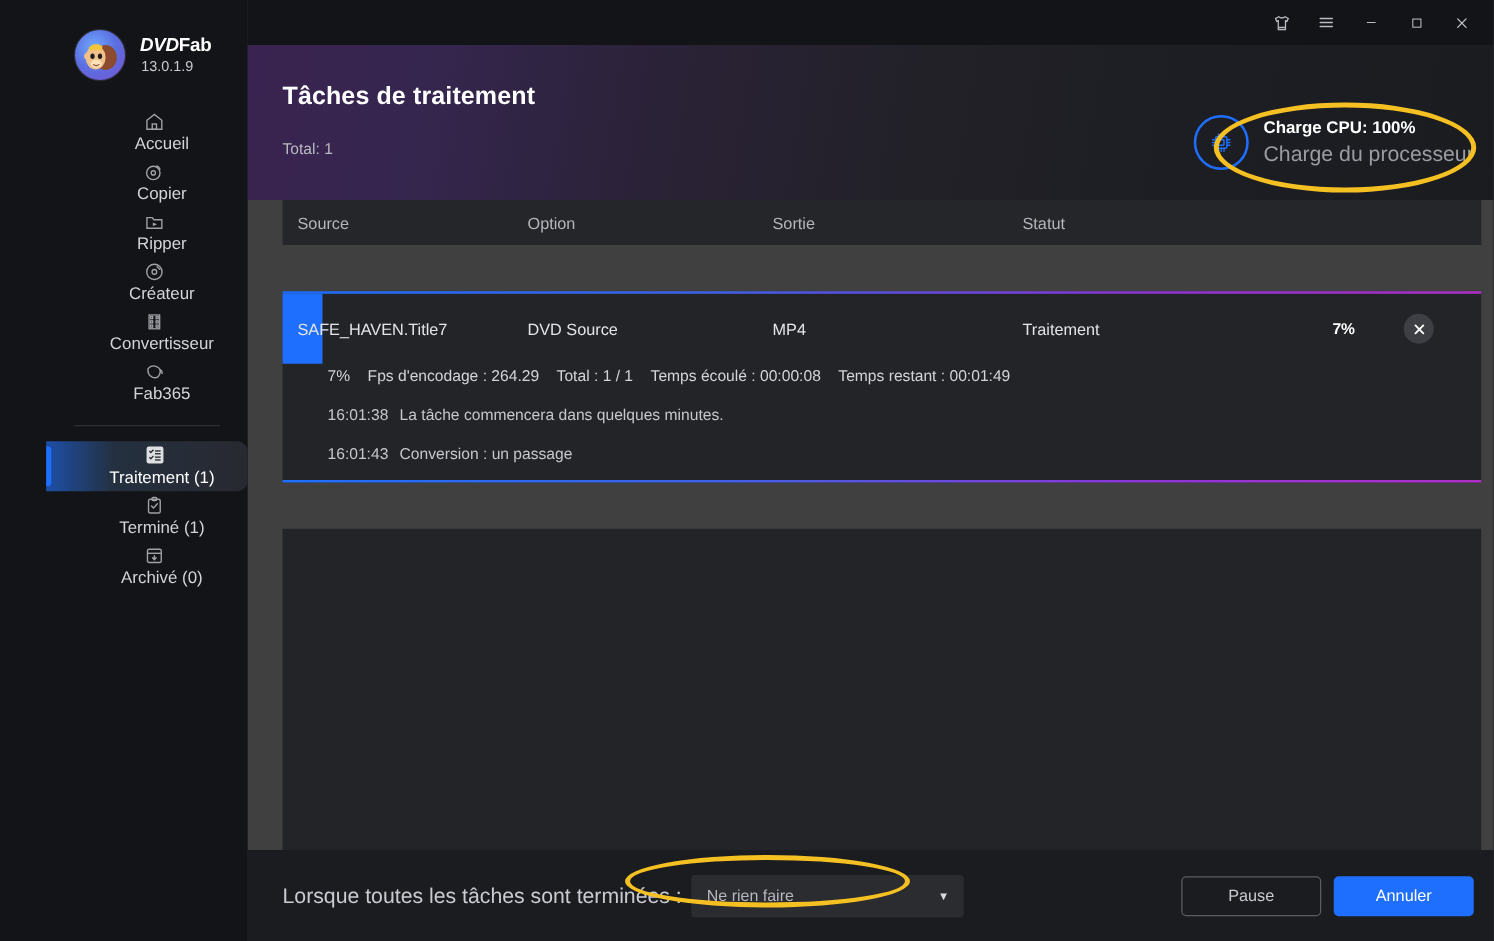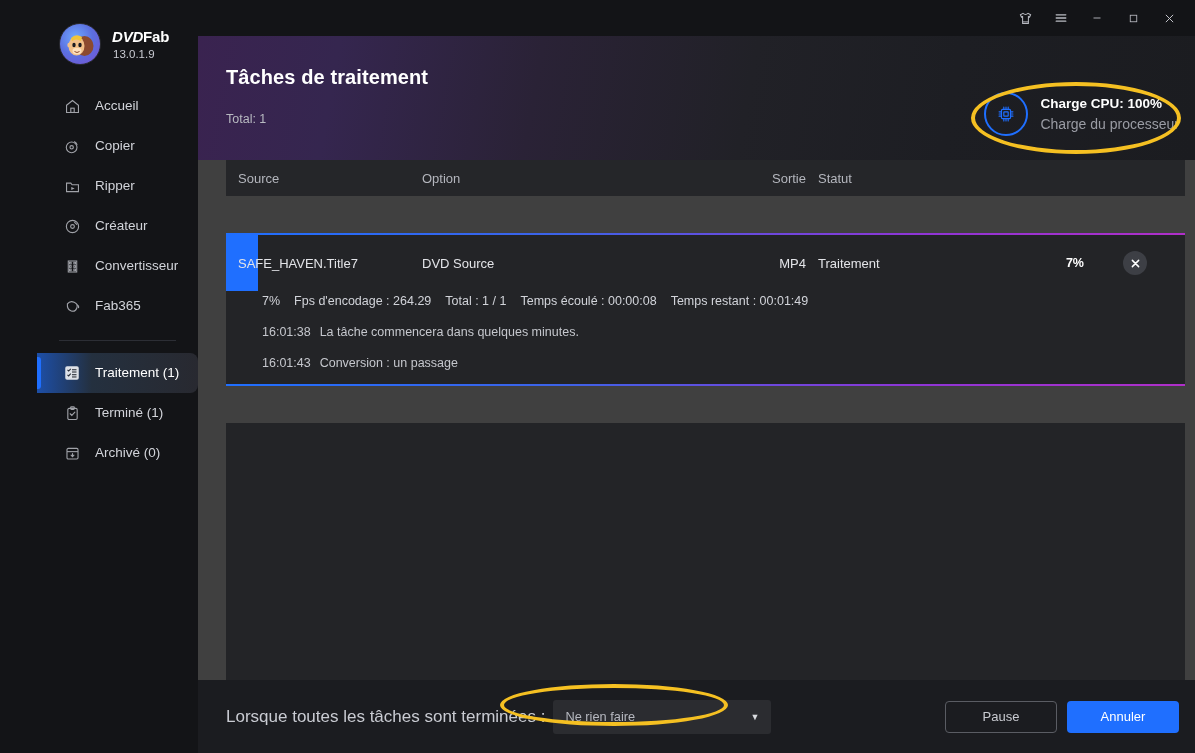--- a/index.html
+++ b/index.html
@@ -54,20 +54,21 @@
 
   .nav { margin-top: 14px; }
   .nav-item {
     display: flex; align-items: center;
     height: 40px;
     padding-left: 24px;
     color: #d2d4da;
     font-size: 13.5px;
     position: relative;
     cursor: default;
+    flex-direction: column;
   }
   .nav-item .ico {
     width: 22px; height: 22px;
     flex: 0 0 22px;
     display: flex; align-items: center; justify-content: center;
     margin-right: 12px;
     opacity: .85;
   }
   .nav-item .lbl { line-height: 1; }
   .nav-item.active {
@@ -128,21 +129,21 @@
     width: 44px; height: 44px; border-radius: 50%;
     border: 2px solid #1f6fff;
     display: flex; align-items: center; justify-content: center;
     margin-right: 12px;
     flex: 0 0 44px;
   }
   .cpu-text-main {
     font-size: 13.5px; font-weight: bold; color: #ffffff;
   }
   .cpu-text-sub {
-    font-size: 14px; color: #9a9ca4; margin-top: 5px;
+    font-size: 17px; color: #9a9ca4; margin-top: 5px;
   }
   .annot-ellipse {
     position: absolute;
     border: 4px solid #f5c022;
     border-radius: 50%;
     pointer-events: none;
     z-index: 40;
   }
   #annot-cpu { left: 971px; top: 82px; width: 210px; height: 72px; }
   #annot-dropdown { left: 500px; top: 684px; width: 228px; height: 42px; }
@@ -157,21 +158,21 @@
   }
   .table-head {
     display: flex; align-items: center;
     height: 36px; flex: 0 0 36px;
     background: #252629;
     font-size: 13px; color: #b4b6bd;
   }
   .table-head .cell { padding-left: 12px; position: relative; }
   .cell.c-source { width: 184px; }
   .cell.c-option { width: 196px; }
-  .cell.c-sortie { width: 200px; text-align: right; }
+  .cell.c-sortie { width: 200px; }
   .cell.c-statut { width: 194px; }
   .cell.c-prog { width: 100px; }
   .cell.c-act { width: 70px; }
   .table-head .cell + .cell::before {
     content: ""; position: absolute; left: 0; top: 9px; bottom: 9px;
     width: 1px; background: #3a3c42;
   }
 
   .task-card {
     background: #232427;

